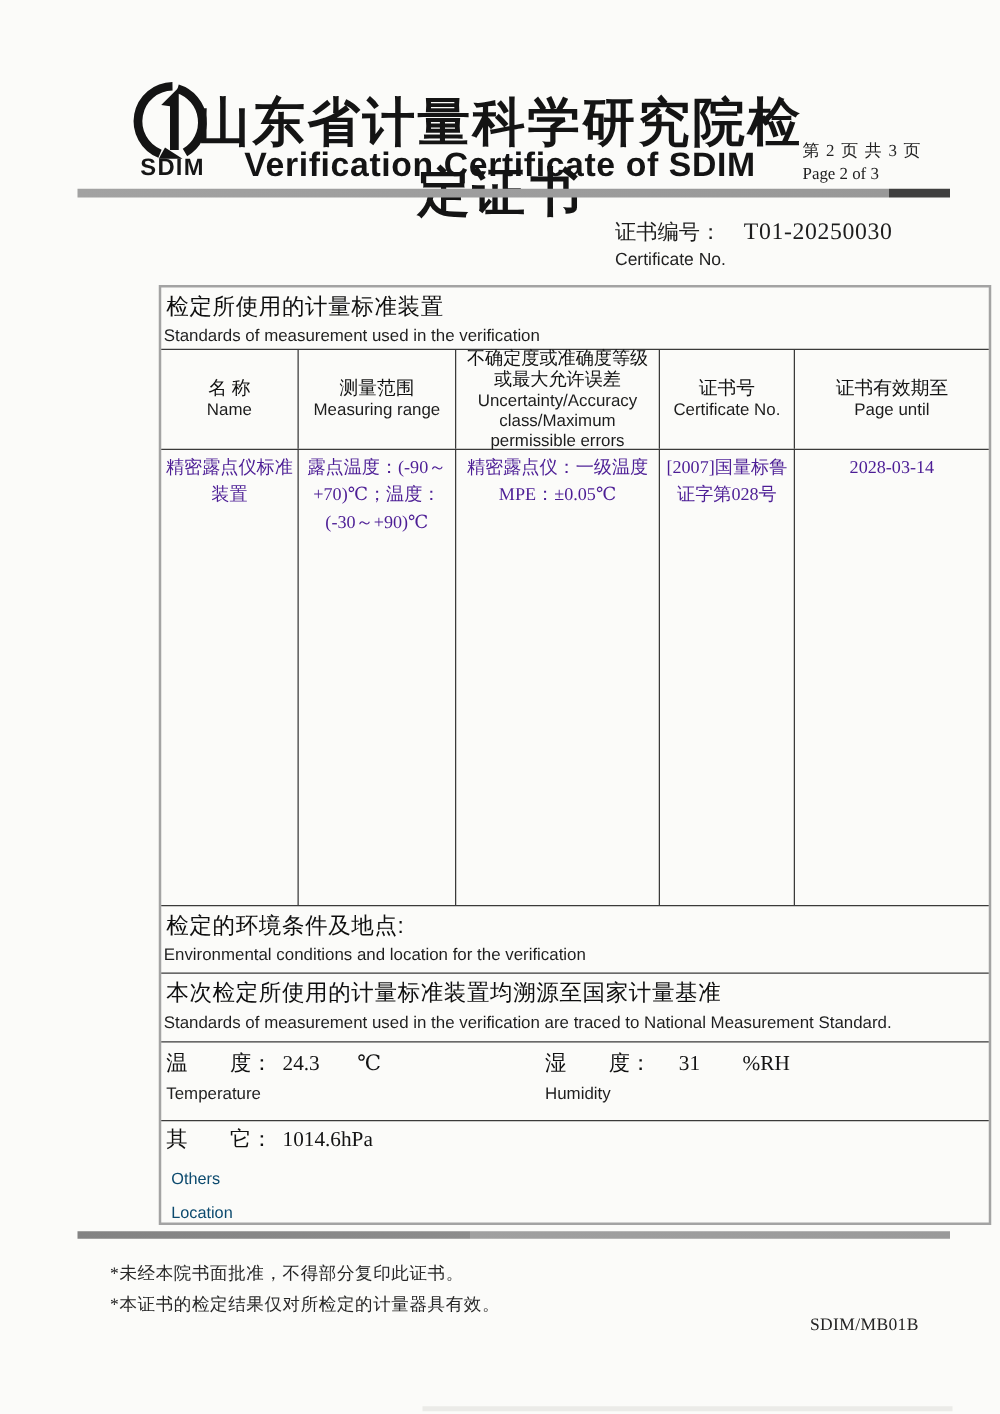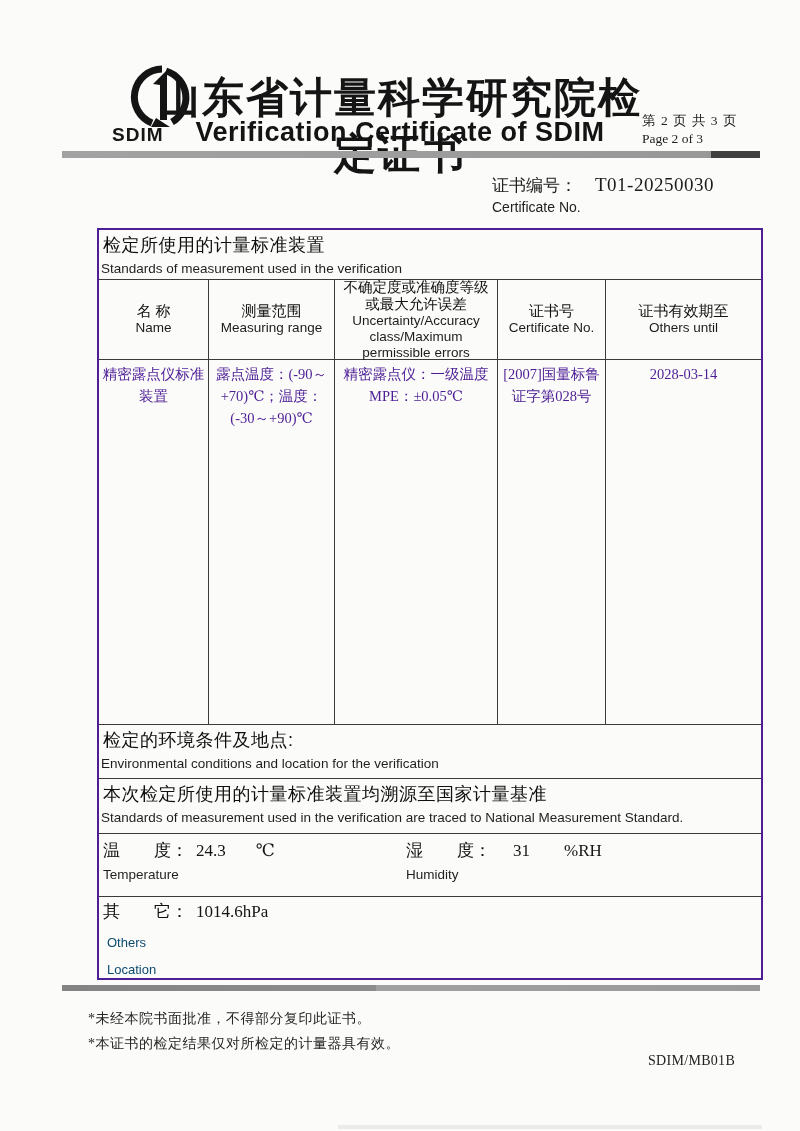--- a/index.html
+++ b/index.html
@@ -5,21 +5,21 @@
   html,body{margin:0;padding:0;}
   body{
     width:800px;height:1131px;position:relative;overflow:hidden;
     background:#fbfbf9;color:#1a1a1a;
     font-family:"Liberation Serif","DejaVu Serif",serif;
   }
   .abs{position:absolute;}
   .sans{font-family:"Liberation Sans","DejaVu Sans",sans-serif;}
 
   
-  .logo-wrap{left:112px;top:64px;width:100px;}
+  .logo-wrap{left:88px;top:64px;width:100px;text-align:center;}
   .logo-mark{display:block;margin:0 auto;}
   .logo-text{font-family:"Liberation Sans","DejaVu Sans",sans-serif;font-weight:bold;
     font-size:19px;letter-spacing:1px;color:#161616;margin-top:-6px;}
   .title-cn{left:150px;top:70px;width:500px;text-align:center;
     font-size:42px;font-weight:700;letter-spacing:2px;color:#141414;}
   .title-en{left:150px;top:117px;width:500px;text-align:center;
     font-size:27px;font-weight:bold;letter-spacing:.5px;color:#141414;}
   .pageinfo{left:642px;top:112px;width:120px;line-height:1.3;color:#222;}
   .pageinfo .cn{font-size:13.5px;letter-spacing:1px;}
   .pageinfo .en{font-size:13.5px;}
@@ -29,21 +29,21 @@
     background:linear-gradient(to right,#a2a2a2 0,#989898 93%,#3f3f3f 93%,#3f3f3f 100%);}
   .bar-bottom{left:62px;top:985px;width:698px;height:6px;
     background:linear-gradient(to right,#838383 0,#8c8c8c 45%,#a0a0a0 45%,#9a9a9a 100%);}
   .bar-footer{left:338px;top:1125px;width:424px;height:4px;background:#ebebe8;}
 
   .certno-line{left:492px;top:174px;font-size:17px;color:#1c1c1c;}
   .certno-line .val{font-size:19px;margin-left:18px;letter-spacing:.5px;}
   .certno-en{left:492px;top:199px;font-size:14px;color:#222;}
 
   
-  .vtable{left:97px;top:228px;width:666px;border:2px solid #4c1d95;background:transparent;box-sizing:border-box;}
+  .vtable{left:127px;top:228px;width:666px;border:2px solid #a3a3a3;background:transparent;box-sizing:border-box;}
   .trow{border-bottom:1px solid #3a3a3a;box-sizing:border-box;position:relative;}
   .trow:last-child{border-bottom:none;}
   .sec-cn{font-size:18px;color:#0f0f0f;padding:3px 0 0 4px;letter-spacing:.5px;}
   .sec-en{font-size:13.5px;color:#1f1f1f;padding:4px 0 0 2px;}
   .row-sec1{height:50px;}
   .row-head{height:80px;display:flex;}
   .row-data{height:365px;display:flex;}
   .row-trace{height:55px;}
   .row-env{height:54px;}
   .row-th{height:63px;}
@@ -123,21 +123,21 @@
     <div class="cell c3 hcell small">
       <div class="cn">不确定度或准确度等级或最大允许误差</div>
       <div class="en sans">Uncertainty/Accuracy class/Maximum permissible errors</div>
     </div>
     <div class="cell c4 hcell">
       <div class="cn">证书号</div>
       <div class="en sans">Certificate No.</div>
     </div>
     <div class="cell c5 hcell">
       <div class="cn">证书有效期至</div>
-      <div class="en sans">Others until</div>
+      <div class="en sans">Page until</div>
     </div>
   </div>
 
   <div class="trow row-data">
     <div class="cell c1 dcell">精密露点仪标准装置</div>
     <div class="cell c2 dcell">露点温度：(-90～+70)℃；温度：(-30～+90)℃</div>
     <div class="cell c3 dcell">精密露点仪：一级温度 MPE：±0.05℃</div>
     <div class="cell c4 dcell">[2007]国量标鲁证字第028号</div>
     <div class="cell c5 dcell">2028-03-14</div>
   </div>

